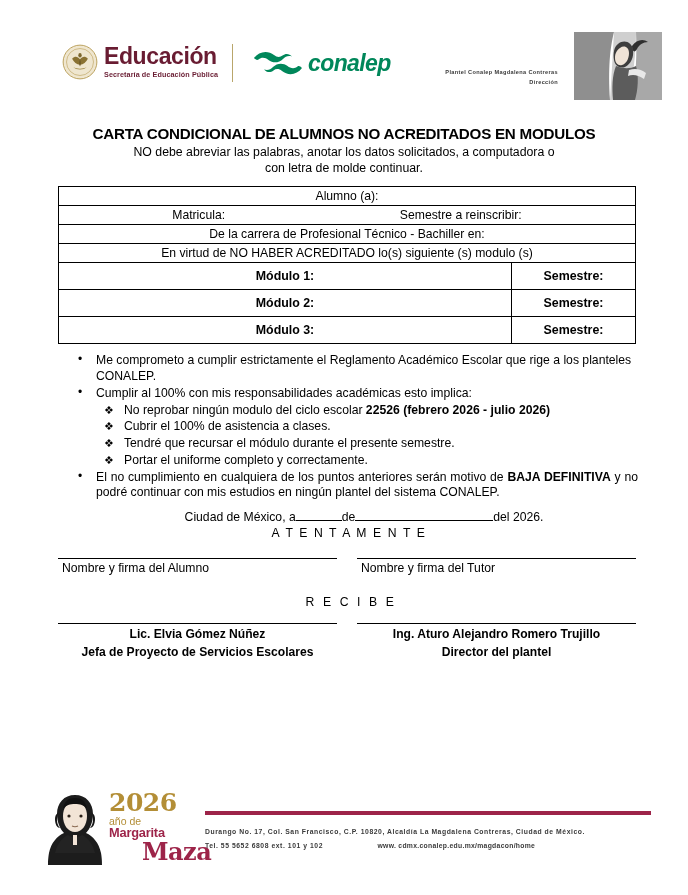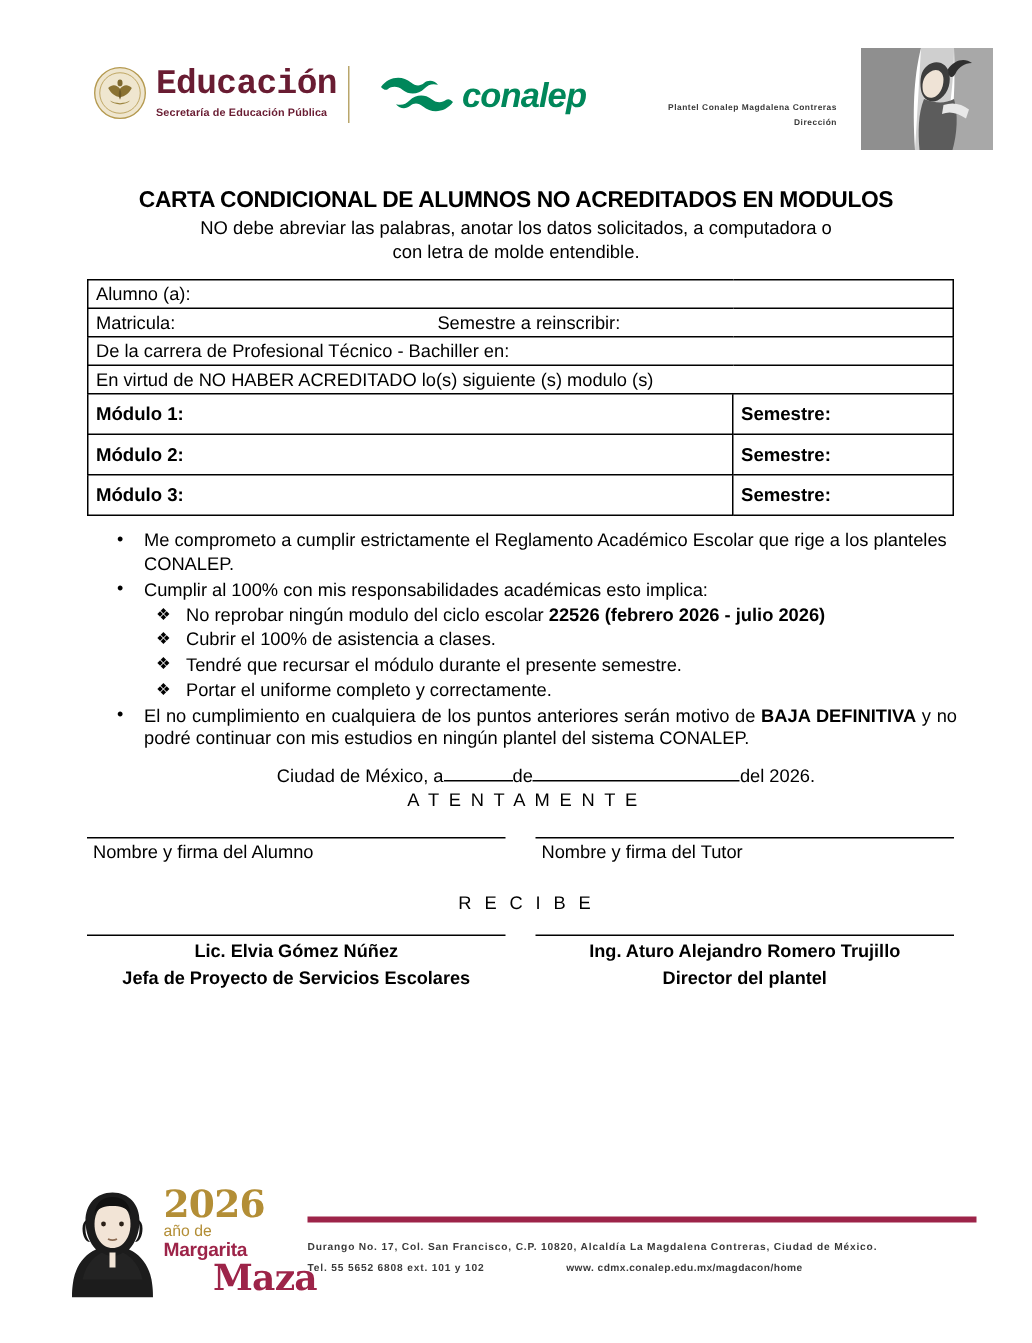--- a/index.html
+++ b/index.html
@@ -36,21 +36,21 @@
     align-items: flex-start;
   }
   .eagle {
     width: 36px;
     height: 36px;
     margin-right: 6px;
     flex: none;
   }
   .edu-words { line-height: 1; padding-top: 1px; }
   .edu-title {
-    font-family: Liberation Mono, monospace;
+    font-family: Liberation Sans, sans-serif;
     font-size: 23px;
     font-weight: bold;
     color: #691C32;
     letter-spacing: -0.4px;
     line-height: 1;
   }
   .edu-sub {
     font-family: "Liberation Sans", sans-serif;
     font-size: 7.2px;
     font-weight: bold;
@@ -119,27 +119,28 @@
     border: 1.1px solid #000;
     border-collapse: collapse;
     width: 578px;
   }
   .form-table td {
     border: 1.1px solid #000;
     padding: 2px 5px;
     font-size: 12.2px;
     vertical-align: middle;
     height: 19px;
+    text-align: center;
   }
   .form-table td.mod {
     font-weight: bold;
     height: 27px;
     font-size: 12.4px;
   }
-  .semcol { width: 147px; margin-top: 43px; }
+  .semcol { width: 124px; margin-top: 43px; }
   .inline-gap { display: inline-block; width: 168px; }
 
   
   .bullets {
     margin: 9px 50px 0 72px;
     font-size: 12.2px;
     line-height: 1.29;
   }
   .b1 {
     position: relative;
@@ -329,21 +330,21 @@
     <path d="M48 18c4-3 9-1 9 5 0 6-3 11-7 12-4 1-7-2-7-7 0-5 2-8 5-10z" fill="#efe3d6"></path>
     <path d="M44 36c8 3 14 3 20 0 3 10 2 24-1 34H41c-1-12-1-24 3-34z" fill="#5c5c5c"></path>
     <path d="M57 40c6-2 12-1 17 3l-2 6c-6-4-11-5-16-3z" fill="#e8e8e8"></path>
     <path d="M60 16c4-6 11-8 16-4-5 0-9 3-11 7-2 4-5 3-5-3z" fill="#2f2f2f"></path>
   </svg>
 </div>
 
 <div class="doc-title">CARTA CONDICIONAL DE ALUMNOS NO ACREDITADOS EN MODULOS</div>
 <div class="doc-sub">
   <div>NO debe abreviar las palabras, anotar los datos solicitados, a computadora o</div>
-  <div>con letra de molde entendible.</div>
+  <div>con letra de molde continuar.</div>
 </div>
 
 <table class="form-table">
   <tbody>
       <tr>
     <td colspan="2">Alumno (a):</td>
   </tr>
   <tr>
     <td colspan="2">
       <span>Matricula:</span>

